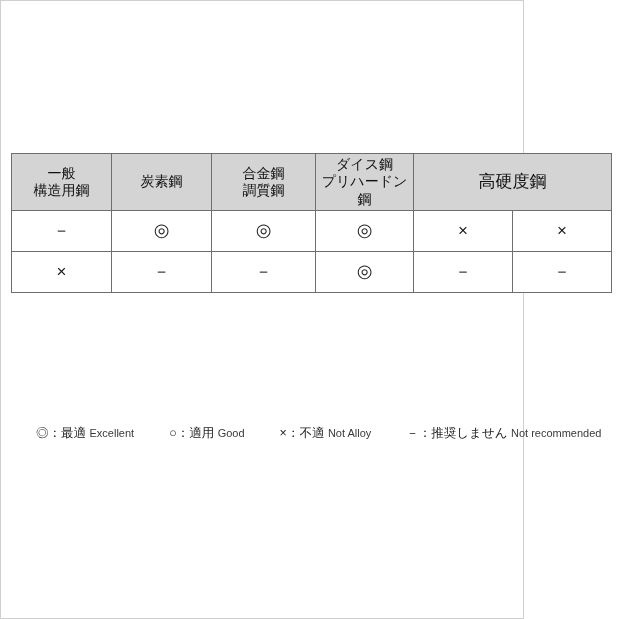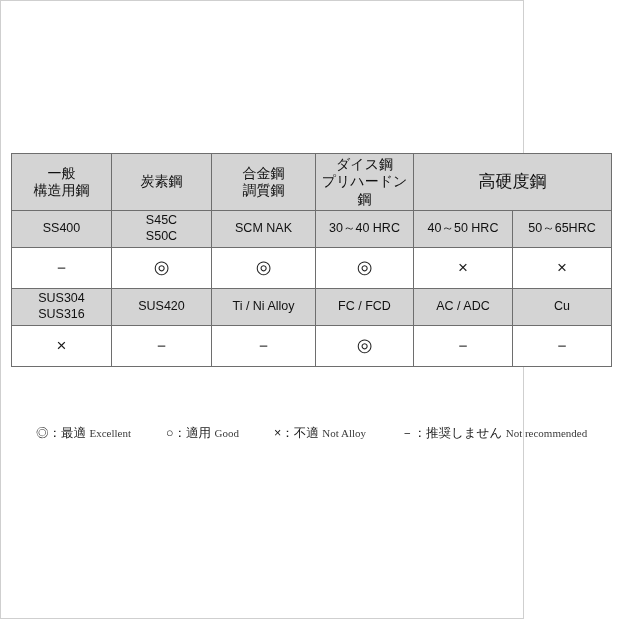--- a/index.html
+++ b/index.html
@@ -90,21 +90,20 @@
     display: inline-block;
     margin-right: 10px;
   }
   .legend .jp {
     font-size: 12.5px;
     margin-left: 25px;
   }
   .legend .en {
     font-size: 11px;
     color: #3a3a3a;
-    font-family: Liberation Serif, serif;
   }
   .nl {
     display: block;
   }
 </style>
 </head>
 <body>
 
 <div class="page">
 
@@ -134,41 +133,20 @@
           </td>
           <td class="hdr">
             <span class="nl">ダイス鋼</span>
             <span class="nl">プリハードン鋼</span>
           </td>
           <td class="hdr big" colspan="2">
             <span>高硬度鋼</span>
           </td>
         </tr>
 
-        <tr>
-          <td class="sub">
-            <span>SS400</span>
-          </td>
-          <td class="sub">
-            <span class="nl">S45C</span>
-            <span class="nl">S50C</span>
-          </td>
-          <td class="sub">
-            <span>SCM NAK</span>
-          </td>
-          <td class="sub">
-            <span>30～40 HRC</span>
-          </td>
-          <td class="sub">
-            <span>40～50 HRC</span>
-          </td>
-          <td class="sub">
-            <span>50～65HRC</span>
-          </td>
-        </tr>
 
         <tr>
           <td class="mark">
             <span class="sym sym-dash">－</span>
           </td>
           <td class="mark">
             <span class="sym sym-dbl">◎</span>
           </td>
           <td class="mark">
             <span class="sym sym-dbl">◎</span>
@@ -178,41 +156,20 @@
           </td>
           <td class="mark">
             <span class="sym sym-x">×</span>
           </td>
           <td class="mark">
             <span class="sym sym-x">×</span>
           </td>
         </tr>
 
 
-        <tr>
-          <td class="sub">
-            <span class="nl">SUS304</span>
-            <span class="nl">SUS316</span>
-          </td>
-          <td class="sub">
-            <span>SUS420</span>
-          </td>
-          <td class="sub">
-            <span>Ti / Ni Alloy</span>
-          </td>
-          <td class="sub">
-            <span>FC / FCD</span>
-          </td>
-          <td class="sub">
-            <span>AC / ADC</span>
-          </td>
-          <td class="sub">
-            <span>Cu</span>
-          </td>
-        </tr>
 
         <tr>
           <td class="mark">
             <span class="sym sym-x">×</span>
           </td>
           <td class="mark">
             <span class="sym sym-dash">－</span>
           </td>
           <td class="mark">
             <span class="sym sym-dash">－</span>

